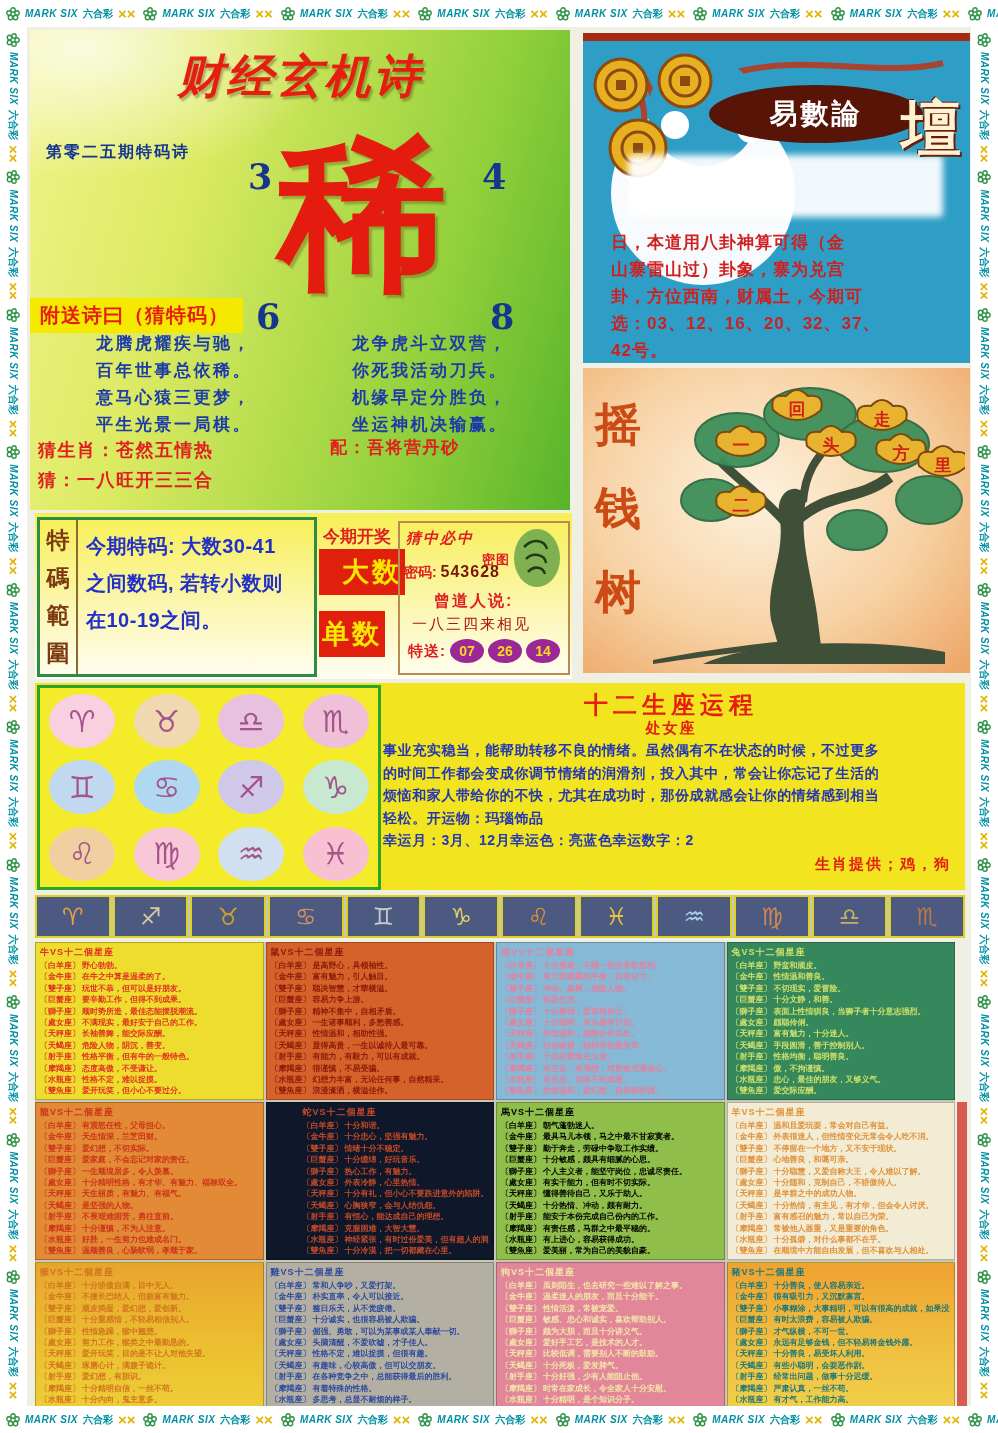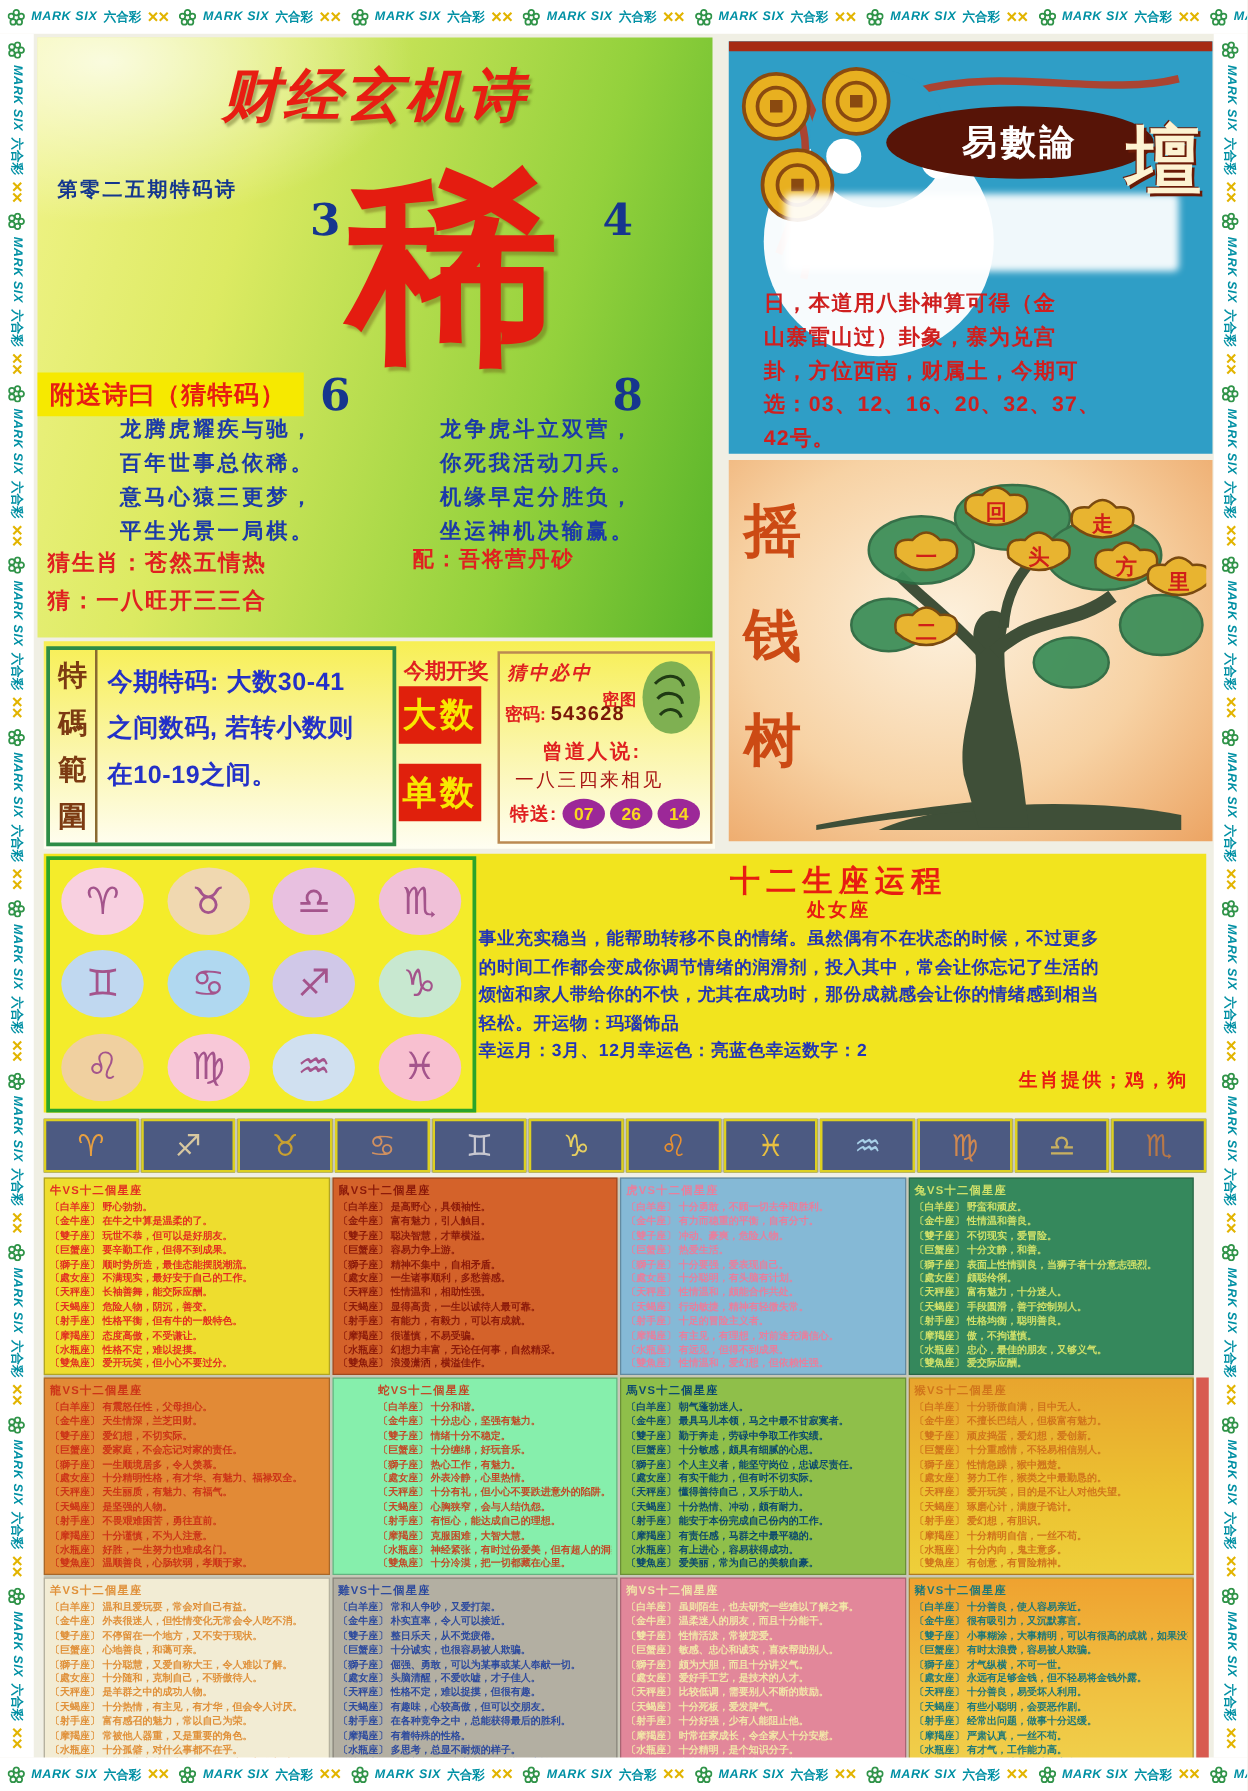--- a/index.html
+++ b/index.html
@@ -67,21 +67,21 @@
   .range-side{width:36px;border-right:2px solid #8a6a30;display:flex;flex-direction:column;
     justify-content:space-around;align-items:center;padding:2px 0;}
   .side-char{font-size:23px;font-weight:bold;color:#7c3a12;font-family:"Liberation Serif",serif;}
   .range-text{padding:8px 4px 0 8px;}
   .range-line{font-size:20px;font-weight:bold;color:#2330c8;line-height:37px;letter-spacing:.5px;white-space:nowrap;}
   .draw-label{position:absolute;left:282px;top:12px;width:80px;text-align:center;
     font-size:17px;font-weight:bold;color:#e02020;}
   .draw-badge{position:absolute;left:284px;width:66px;height:46px;background:#e0200c;
     display:flex;align-items:center;justify-content:center;color:#f8e800;
     font-size:27px;font-weight:bold;letter-spacing:3px;}
-  #badge-1{top:36px;} #badge-2{top:98px;}
+  #badge-1{top:36px;padding-left:20px;} #badge-2{top:98px;}
   .win-box{position:absolute;left:363px;top:8px;width:168px;height:150px;border:2px solid #bb8a52;}
   .win-label{position:absolute;left:6px;top:6px;font-size:15px;font-weight:bold;font-style:italic;color:#e02020;letter-spacing:2px;}
   .mitu-label{position:absolute;left:82px;top:28px;font-size:13px;font-weight:bold;color:#e02020;letter-spacing:1px;}
   .mitu-oval{position:absolute;left:112px;top:4px;}
   .secret-row{position:absolute;left:4px;top:40px;font-size:14px;font-weight:bold;}
   .secret-label{color:#e02020;} .secret-value{color:#7a1808;font-size:16px;letter-spacing:1px;}
   .zeng-label{position:absolute;left:34px;top:68px;font-size:16px;font-weight:bold;color:#e02020;letter-spacing:2px;}
   .zeng-line{position:absolute;left:12px;top:92px;font-size:15px;font-weight:normal;color:#a81414;letter-spacing:2px;}
   .tesong-row{position:absolute;left:8px;top:116px;display:flex;align-items:center;gap:4px;}
   .tesong-label{font-size:15px;font-weight:bold;color:#e02020;letter-spacing:1px;}
@@ -986,79 +986,79 @@
         <div class="grow"><span class="gsign">〔巨蟹座〕</span><span>爱家庭，不会忘记对家的责任。</span></div>
         <div class="grow"><span class="gsign">〔獅子座〕</span><span>一生顺境居多，令人羡慕。</span></div>
         <div class="grow"><span class="gsign">〔處女座〕</span><span>十分精明性格，有才华、有魅力、福禄双全。</span></div>
         <div class="grow"><span class="gsign">〔天秤座〕</span><span>天生丽质，有魅力、有福气。</span></div>
         <div class="grow"><span class="gsign">〔天蝎座〕</span><span>是坚强的人物。</span></div>
         <div class="grow"><span class="gsign">〔射手座〕</span><span>不畏艰难困苦，勇往直前。</span></div>
         <div class="grow"><span class="gsign">〔摩羯座〕</span><span>十分谨慎，不为人注意。</span></div>
         <div class="grow"><span class="gsign">〔水瓶座〕</span><span>好胜，一生努力也难成名门。</span></div>
         <div class="grow"><span class="gsign">〔雙魚座〕</span><span>温顺善良，心肠软弱，孝顺于家。</span></div>
       </section>
-      <section class="gpanel" style="background: #86efac; color: rgb(194, 74, 40); padding-left: 36px;">
+      <section class="gpanel" style="background: #0f172a; color: rgb(194, 74, 40); padding-left: 36px;">
         <h4>蛇VS十二個星座</h4>
         <div class="grow"><span class="gsign">〔白羊座〕</span><span>十分和谐。</span></div>
         <div class="grow"><span class="gsign">〔金牛座〕</span><span>十分忠心，坚强有魅力。</span></div>
         <div class="grow"><span class="gsign">〔雙子座〕</span><span>情绪十分不稳定。</span></div>
         <div class="grow"><span class="gsign">〔巨蟹座〕</span><span>十分缠绵，好玩音乐。</span></div>
         <div class="grow"><span class="gsign">〔獅子座〕</span><span>热心工作，有魅力。</span></div>
         <div class="grow"><span class="gsign">〔處女座〕</span><span>外表冷静，心里热情。</span></div>
         <div class="grow"><span class="gsign">〔天秤座〕</span><span>十分有礼，但小心不要跌进意外的陷阱。</span></div>
         <div class="grow"><span class="gsign">〔天蝎座〕</span><span>心胸狭窄，会与人结仇怨。</span></div>
         <div class="grow"><span class="gsign">〔射手座〕</span><span>有恒心，能达成自己的理想。</span></div>
         <div class="grow"><span class="gsign">〔摩羯座〕</span><span>克服困难，大智大慧。</span></div>
         <div class="grow"><span class="gsign">〔水瓶座〕</span><span>神经紧张，有时过份爱美，但有超人的洞察力。</span></div>
         <div class="grow"><span class="gsign">〔雙魚座〕</span><span>十分冷漠，把一切都藏在心里。</span></div>
       </section>
-      <section class="gpanel" style="background: rgb(143, 191, 74); color: #0c4a6e;">
+      <section class="gpanel" style="background: rgb(143, 191, 74); color: #000000;">
         <h4>馬VS十二個星座</h4>
         <div class="grow"><span class="gsign">〔白羊座〕</span><span>朝气蓬勃迷人。</span></div>
         <div class="grow"><span class="gsign">〔金牛座〕</span><span>最具马儿本领，马之中最不甘寂寞者。</span></div>
         <div class="grow"><span class="gsign">〔雙子座〕</span><span>勤于奔走，劳碌中争取工作实绩。</span></div>
         <div class="grow"><span class="gsign">〔巨蟹座〕</span><span>十分敏感，颇具有细腻的心思。</span></div>
         <div class="grow"><span class="gsign">〔獅子座〕</span><span>个人主义者，能坚守岗位，忠诚尽责任。</span></div>
         <div class="grow"><span class="gsign">〔處女座〕</span><span>有实干能力，但有时不切实际。</span></div>
         <div class="grow"><span class="gsign">〔天秤座〕</span><span>懂得善待自己，又乐于助人。</span></div>
         <div class="grow"><span class="gsign">〔天蝎座〕</span><span>十分热情、冲动，颇有耐力。</span></div>
         <div class="grow"><span class="gsign">〔射手座〕</span><span>能安于本份完成自己份内的工作。</span></div>
         <div class="grow"><span class="gsign">〔摩羯座〕</span><span>有责任感，马群之中最平稳的。</span></div>
         <div class="grow"><span class="gsign">〔水瓶座〕</span><span>有上进心，容易获得成功。</span></div>
         <div class="grow"><span class="gsign">〔雙魚座〕</span><span>爱美丽，常为自己的美貌自豪。</span></div>
+      </section>
+      <section class="gpanel" style="background: rgb(242, 236, 212); color: rgb(224, 145, 58);">
+        <h4>羊VS十二個星座</h4>
+        <div class="grow"><span class="gsign">〔白羊座〕</span><span>温和且爱玩耍，常会对自己有益。</span></div>
+        <div class="grow"><span class="gsign">〔金牛座〕</span><span>外表很迷人，但性情变化无常会令人吃不消。</span></div>
+        <div class="grow"><span class="gsign">〔雙子座〕</span><span>不停留在一个地方，又不安于现状。</span></div>
+        <div class="grow"><span class="gsign">〔巨蟹座〕</span><span>心地善良，和蔼可亲。</span></div>
+        <div class="grow"><span class="gsign">〔獅子座〕</span><span>十分聪慧，又爱自称大王，令人难以了解。</span></div>
+        <div class="grow"><span class="gsign">〔處女座〕</span><span>十分随和，克制自己，不骄傲待人。</span></div>
+        <div class="grow"><span class="gsign">〔天秤座〕</span><span>是羊群之中的成功人物。</span></div>
+        <div class="grow"><span class="gsign">〔天蝎座〕</span><span>十分热情，有主见，有才华，但会令人讨厌。</span></div>
+        <div class="grow"><span class="gsign">〔射手座〕</span><span>富有感召的魅力，常以自己为荣。</span></div>
+        <div class="grow"><span class="gsign">〔摩羯座〕</span><span>常被他人器重，又是重要的角色。</span></div>
+        <div class="grow"><span class="gsign">〔水瓶座〕</span><span>十分孤僻，对什么事都不在乎。</span></div>
+        <div class="grow"><span class="gsign">〔雙魚座〕</span><span>在顺境中方能自由发展，但不喜欢与人相处。</span></div>
       </section>
       <section class="gpanel" style="background: linear-gradient(rgb(232, 165, 46) 0%, rgb(236, 194, 49) 60%, rgb(238, 207, 58) 100%); color: rgb(208, 117, 28);">
         <h4>猴VS十二個星座</h4>
         <div class="grow"><span class="gsign">〔白羊座〕</span><span>十分骄傲自满，目中无人。</span></div>
         <div class="grow"><span class="gsign">〔金牛座〕</span><span>不擅长巴结人，但极富有魅力。</span></div>
         <div class="grow"><span class="gsign">〔雙子座〕</span><span>顽皮捣蛋，爱幻想，爱创新。</span></div>
         <div class="grow"><span class="gsign">〔巨蟹座〕</span><span>十分重感情，不轻易相信别人。</span></div>
         <div class="grow"><span class="gsign">〔獅子座〕</span><span>性情急躁，猴中翘楚。</span></div>
         <div class="grow"><span class="gsign">〔處女座〕</span><span>努力工作，猴类之中最勤恳的。</span></div>
         <div class="grow"><span class="gsign">〔天秤座〕</span><span>爱开玩笑，目的是不让人对他失望。</span></div>
         <div class="grow"><span class="gsign">〔天蝎座〕</span><span>琢磨心计，满腹子诡计。</span></div>
         <div class="grow"><span class="gsign">〔射手座〕</span><span>爱幻想，有胆识。</span></div>
         <div class="grow"><span class="gsign">〔摩羯座〕</span><span>十分精明自信，一丝不苟。</span></div>
         <div class="grow"><span class="gsign">〔水瓶座〕</span><span>十分内向，鬼主意多。</span></div>
         <div class="grow"><span class="gsign">〔雙魚座〕</span><span>有创意，有冒险精神。</span></div>
-      </section>
-      <section class="gpanel" style="background: rgb(242, 236, 212); color: rgb(224, 145, 58);">
-        <h4>羊VS十二個星座</h4>
-        <div class="grow"><span class="gsign">〔白羊座〕</span><span>温和且爱玩耍，常会对自己有益。</span></div>
-        <div class="grow"><span class="gsign">〔金牛座〕</span><span>外表很迷人，但性情变化无常会令人吃不消。</span></div>
-        <div class="grow"><span class="gsign">〔雙子座〕</span><span>不停留在一个地方，又不安于现状。</span></div>
-        <div class="grow"><span class="gsign">〔巨蟹座〕</span><span>心地善良，和蔼可亲。</span></div>
-        <div class="grow"><span class="gsign">〔獅子座〕</span><span>十分聪慧，又爱自称大王，令人难以了解。</span></div>
-        <div class="grow"><span class="gsign">〔處女座〕</span><span>十分随和，克制自己，不骄傲待人。</span></div>
-        <div class="grow"><span class="gsign">〔天秤座〕</span><span>是羊群之中的成功人物。</span></div>
-        <div class="grow"><span class="gsign">〔天蝎座〕</span><span>十分热情，有主见，有才华，但会令人讨厌。</span></div>
-        <div class="grow"><span class="gsign">〔射手座〕</span><span>富有感召的魅力，常以自己为荣。</span></div>
-        <div class="grow"><span class="gsign">〔摩羯座〕</span><span>常被他人器重，又是重要的角色。</span></div>
-        <div class="grow"><span class="gsign">〔水瓶座〕</span><span>十分孤僻，对什么事都不在乎。</span></div>
-        <div class="grow"><span class="gsign">〔雙魚座〕</span><span>在顺境中方能自由发展，但不喜欢与人相处。</span></div>
       </section>
       <section class="gpanel" style="background: rgb(179, 175, 162); color: rgb(45, 74, 158);">
         <h4>雞VS十二個星座</h4>
         <div class="grow"><span class="gsign">〔白羊座〕</span><span>常和人争吵，又爱打架。</span></div>
         <div class="grow"><span class="gsign">〔金牛座〕</span><span>朴实直率，令人可以接近。</span></div>
         <div class="grow"><span class="gsign">〔雙子座〕</span><span>整日乐天，从不觉疲倦。</span></div>
         <div class="grow"><span class="gsign">〔巨蟹座〕</span><span>十分诚实，也很容易被人欺骗。</span></div>
         <div class="grow"><span class="gsign">〔獅子座〕</span><span>倔强、勇敢，可以为某事或某人奉献一切。</span></div>
         <div class="grow"><span class="gsign">〔處女座〕</span><span>头脑清醒，不爱吹嘘，才子佳人。</span></div>
         <div class="grow"><span class="gsign">〔天秤座〕</span><span>性格不定，难以捉摸，但很有趣。</span></div>

